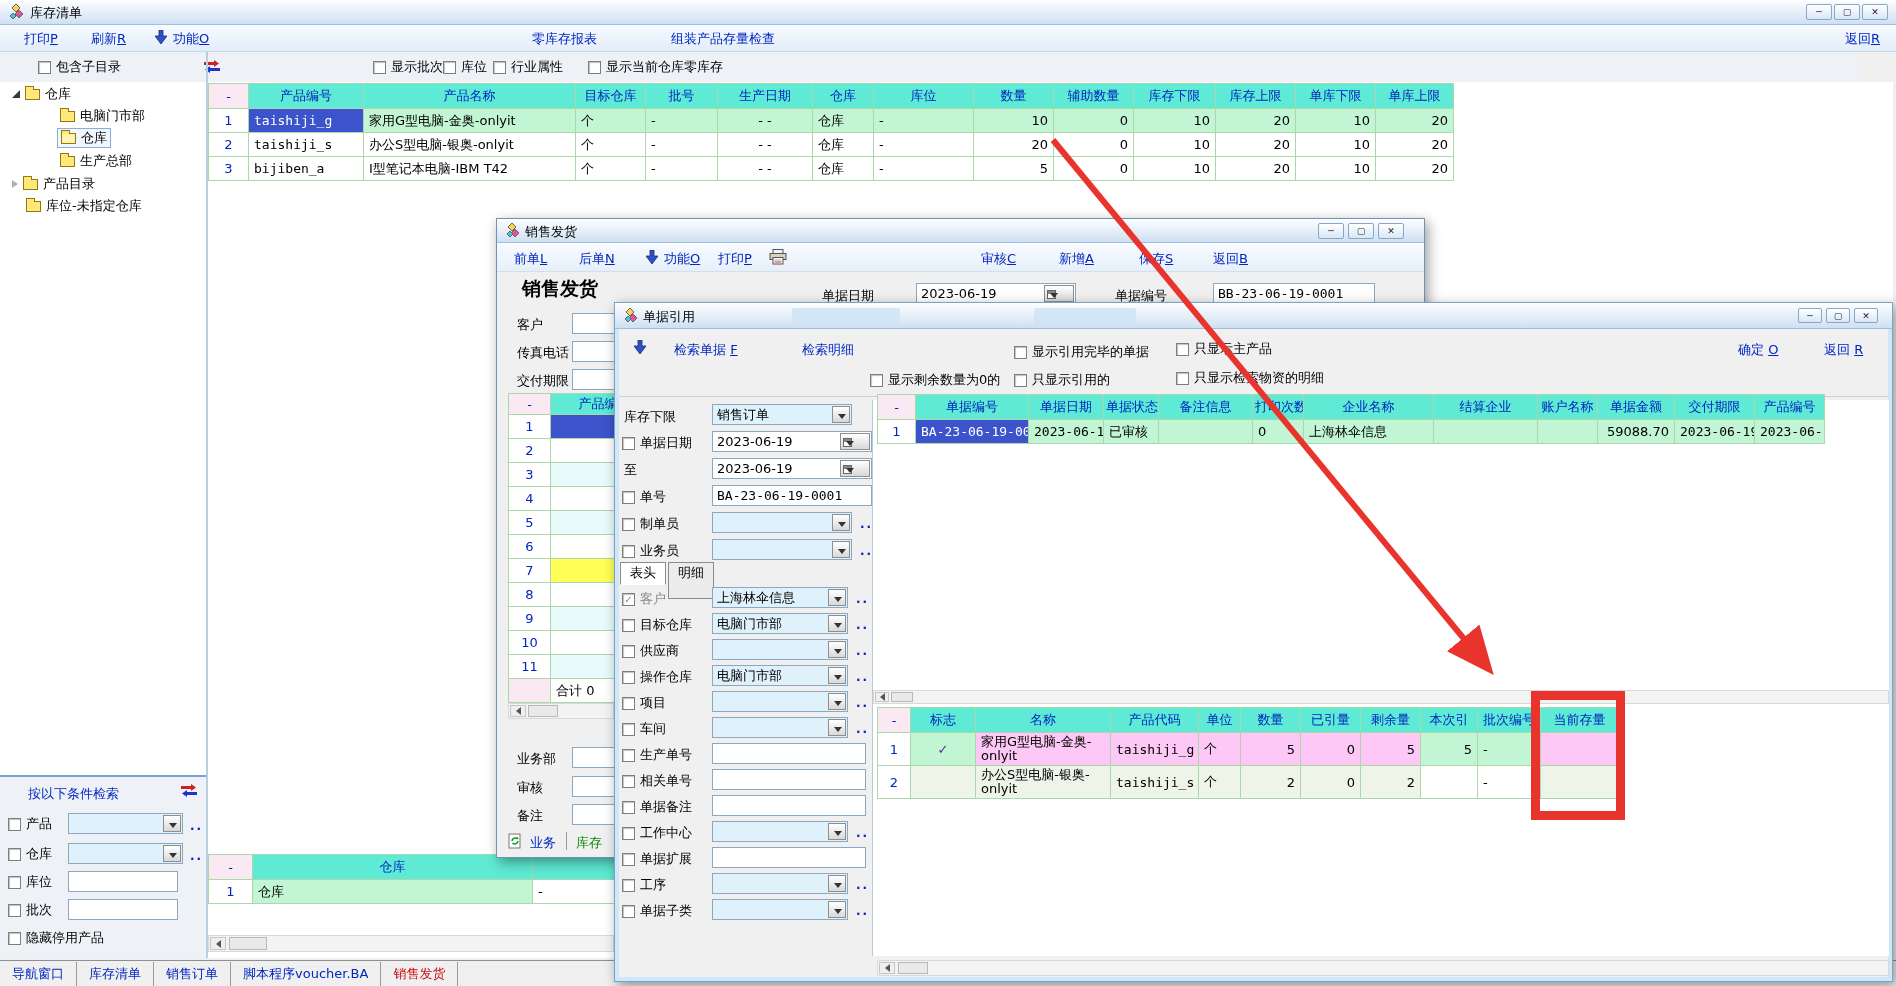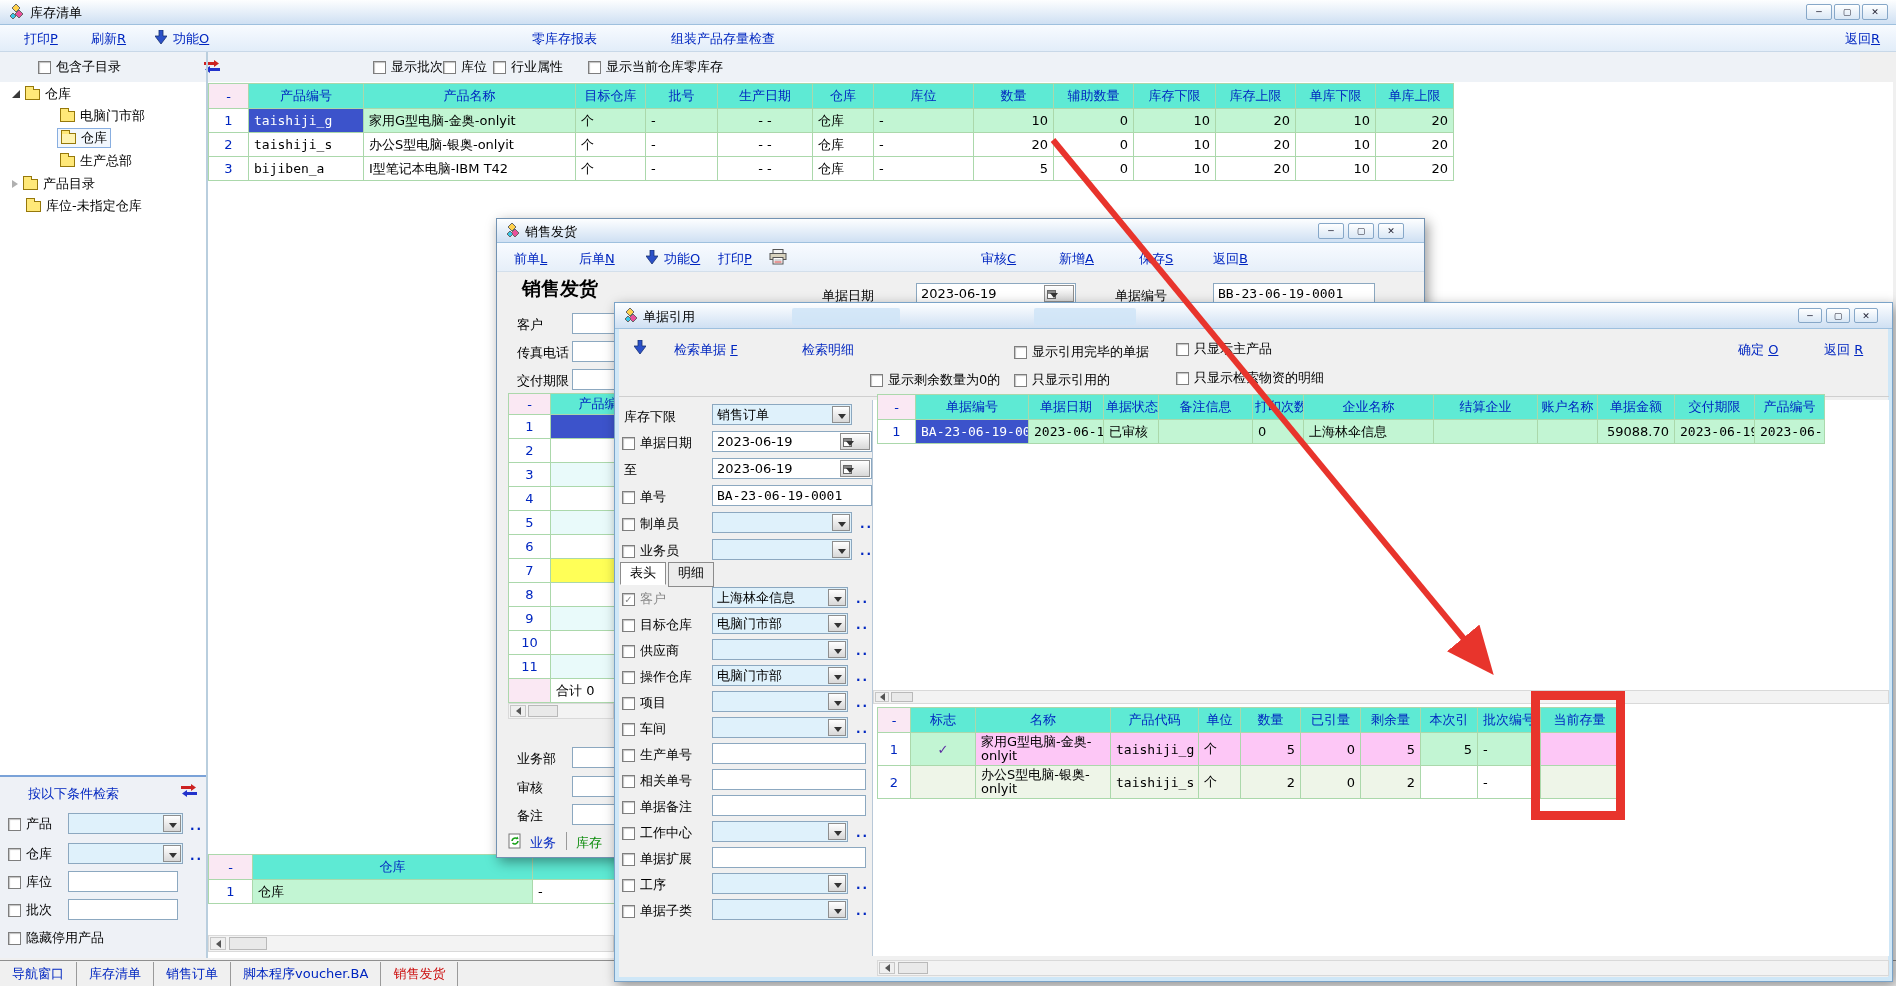--- a/index.html
+++ b/index.html
@@ -499,21 +499,21 @@
   <span class="abs dots" style="left:860px;top:517px">..</span>
   <label class="abs row" style="left:622px;top:542px">
       <span class="cb"></span>
       <span>业务员</span>
     </label>
   <span class="inp dd" style="left:712px;top:539px;width:140px">
       <span class="ddbtn"></span>
     </span>
   <span class="abs dots" style="left:860px;top:544px">..</span>
   <span class="tab on" style="left:620px;top:562px;width:46px;height:23px">表头</span>
-  <span class="tab" style="left:668px;top:562px;width:46px;height:25px">明细</span>
+  <span class="tab" style="left:668px;top:562px;width:46px;height:37px">明细</span>
 
   <label class="abs row" style="left:622px;top:590px;color:#888">
       <span class="cb on"></span>
       <span>客户</span>
     </label>
   <span class="inp dd" style="left:712px;top:587px;width:136px"><span>上海林伞信息</span><span class="ddbtn"></span></span>
   <span class="abs dots" style="left:856px;top:592px">..</span>
   <label class="abs row" style="left:622px;top:616px">
       <span class="cb"></span>
       <span>目标仓库</span>

